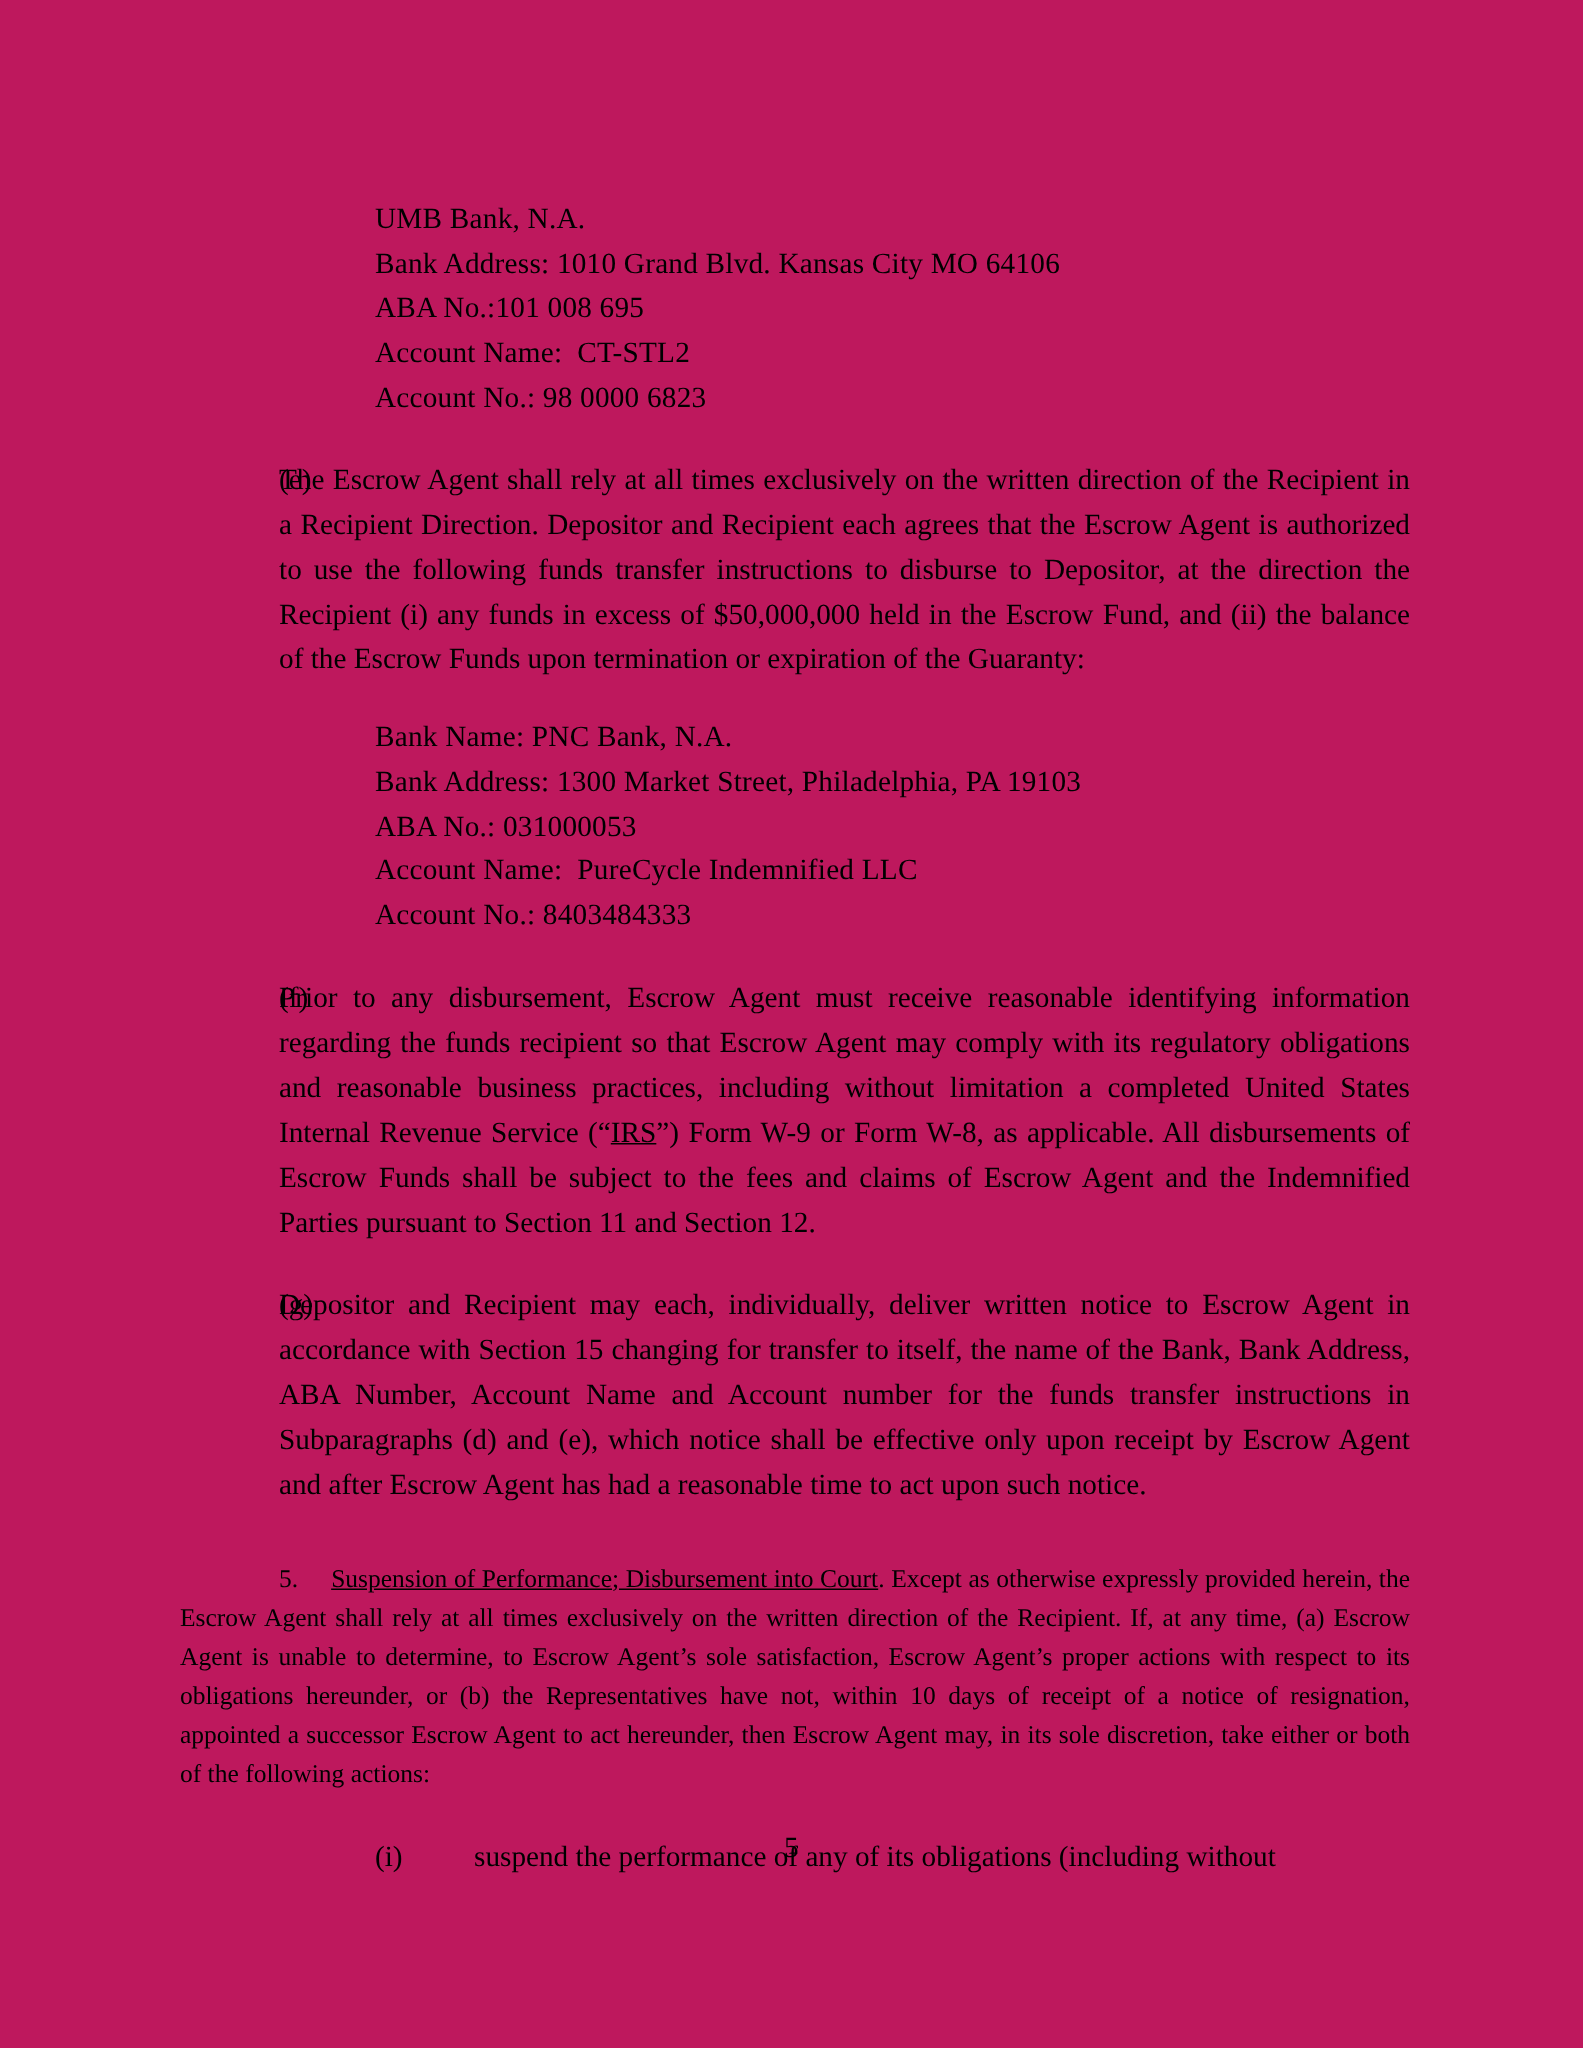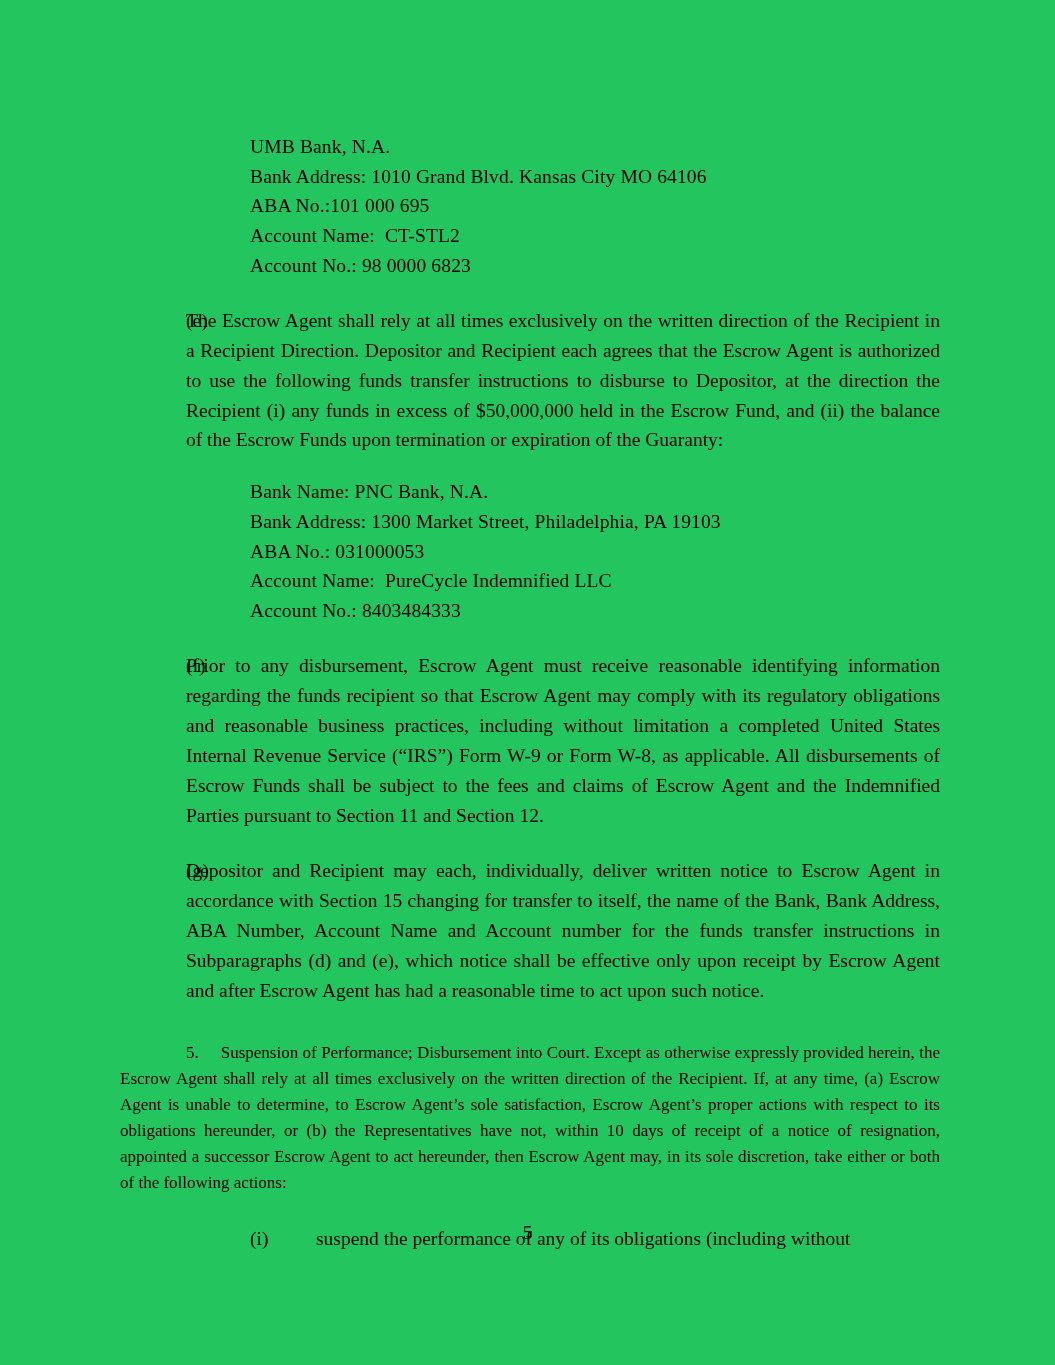--- a/index.html
+++ b/index.html
@@ -14,21 +14,21 @@
     color: #000000;
     position: relative;
     overflow: hidden;
   }
   .page {
     position: absolute;
     top: 0;
     left: 0;
     width: 1055px;
     height: 1365px;
-    background: #22c55e;
+    background: #be185d;
   }
   .content {
     position: absolute;
     left: 120px;
     top: 132px;
     width: 820px;
   }
 
   
   .bank-block {
@@ -68,20 +68,21 @@
     margin-top: 34px;
     font-size: 17px;
     line-height: 1.53;
     text-align: justify;
     text-indent: 66px;
   }
   .section .num {
     margin-right: 22px;
   }
   .uline {
+    text-decoration: underline;
   }
 
   
   .roman {
     display: flex;
     margin-top: 28px;
     font-size: 19.5px;
     line-height: 1.53;
   }
   .roman .label {
@@ -106,21 +107,21 @@
 </style>
 </head>
 <body>
 
 <div class="page">
   <div class="content">
 
     <div class="bank-block">
       <div class="line">UMB Bank, N.A.</div>
       <div class="line">Bank Address: 1010 Grand Blvd. Kansas City MO 64106</div>
-      <div class="line">ABA No.:101 000 695</div>
+      <div class="line">ABA No.:101 008 695</div>
       <div class="line">Account Name:  CT-STL2</div>
       <div class="line">Account No.: 98 0000 6823</div>
     </div>
 
     <div class="lettered">
       <div class="label">(e)</div>
       <div class="body">The Escrow Agent shall rely at all times exclusively on the written direction of the Recipient in a Recipient Direction.  Depositor and Recipient each agrees that the Escrow Agent is authorized to use the following funds transfer instructions to disburse to Depositor, at the direction the Recipient  (i) any funds in excess of $50,000,000 held in the Escrow Fund, and (ii) the balance of the Escrow Funds upon termination or expiration of the Guaranty:</div>
     </div>
 
     <div style="height:22px"></div>

